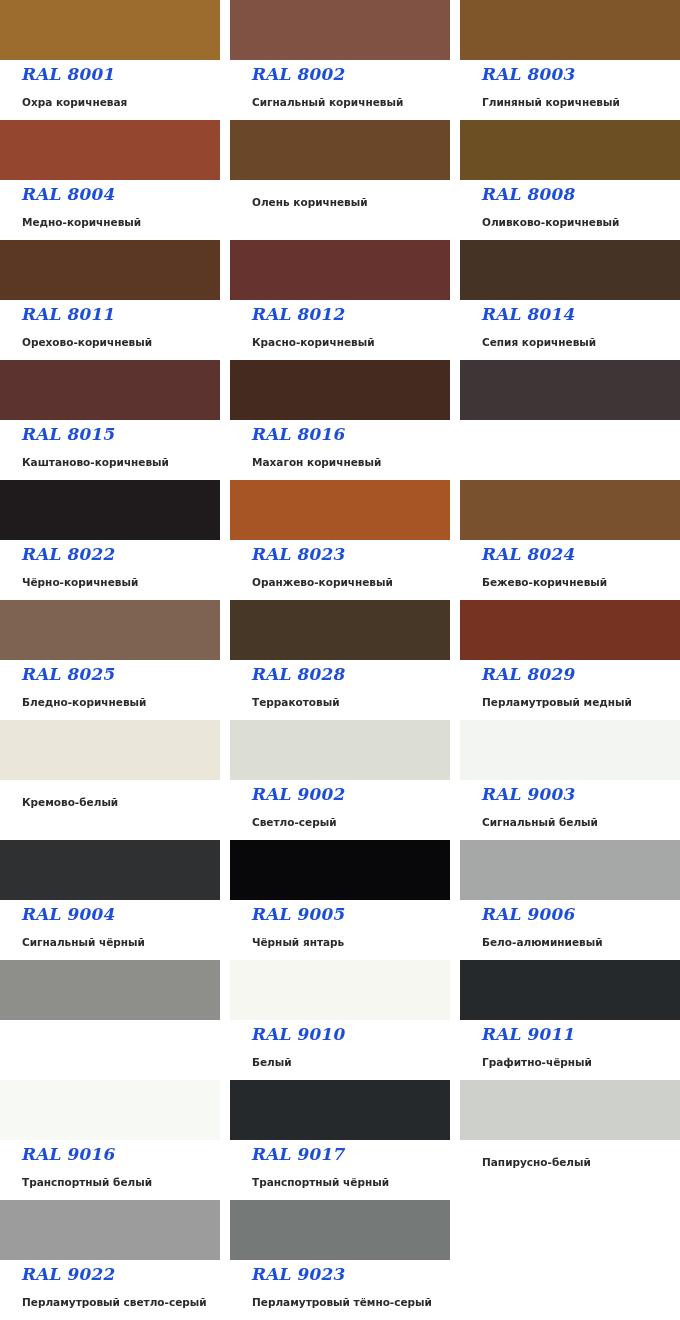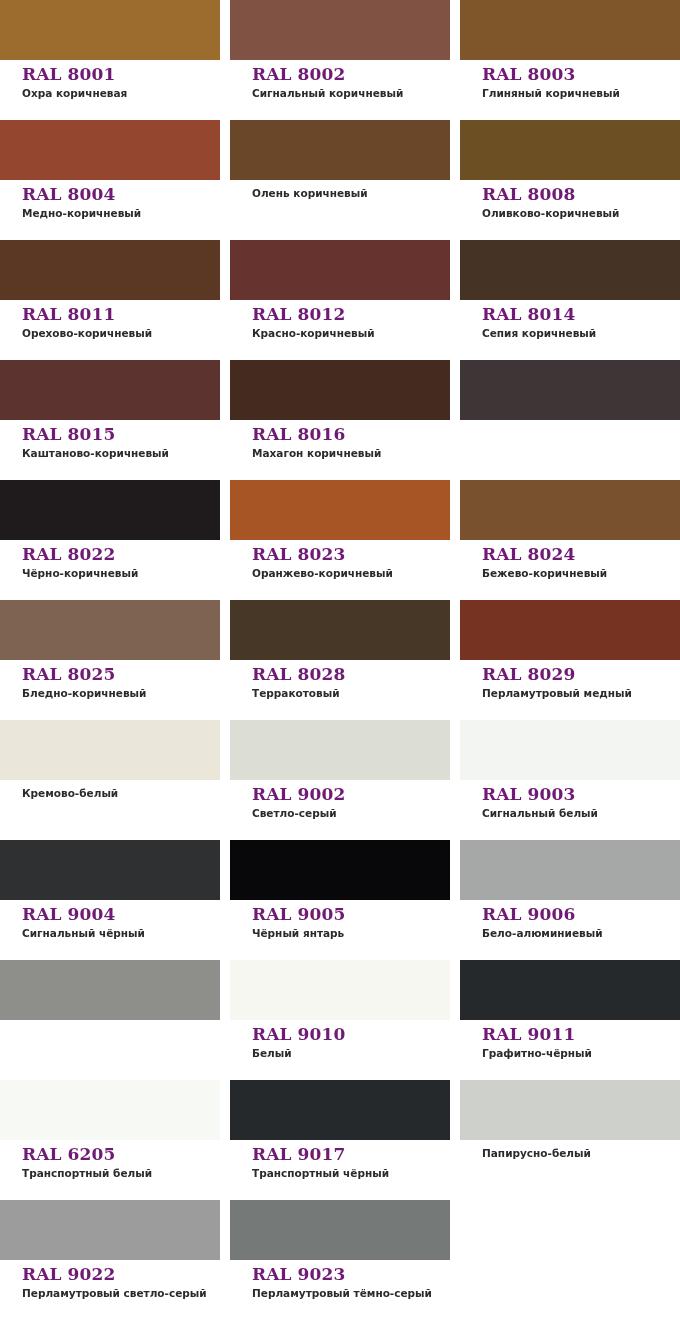--- a/index.html
+++ b/index.html
@@ -37,32 +37,33 @@
 
   .swatch-meta {
     padding: 4px 0 0 22px;
   }
 
   .swatch-code {
     font-family: "DejaVu Serif", "Liberation Serif", serif;
     font-weight: bold;
     font-size: 17px;
     line-height: 20px;
-    color: #701a75;
+    color: #1d4ed8;
     letter-spacing: 0.1px;
     white-space: nowrap;
+    font-style: italic;
   }
 
   .swatch-name {
     font-family: "DejaVu Sans", "Liberation Sans", sans-serif;
     font-weight: bold;
     font-size: 10.5px;
     line-height: 14px;
     color: #2b2b2b;
-    margin-top: 2px;
+    margin-top: 11px;
     white-space: nowrap;
   }
 </style>
 </head>
 <body>
 
 <main id="ral-grid">
     <div class="swatch-card">
       <div class="swatch-chip" style="background-color: rgb(156, 107, 46);"></div>
       <div class="swatch-meta">
@@ -238,21 +239,21 @@
     <div class="swatch-card">
       <div class="swatch-chip" style="background-color: rgb(38, 41, 43);"></div>
       <div class="swatch-meta">
         <div class="swatch-code">RAL 9011</div>
         <div class="swatch-name">Графитно-чёрный</div>
       </div>
     </div>
     <div class="swatch-card">
       <div class="swatch-chip" style="background-color: rgb(247, 249, 244);"></div>
       <div class="swatch-meta">
-        <div class="swatch-code">RAL 6205</div>
+        <div class="swatch-code">RAL 9016</div>
         <div class="swatch-name">Транспортный белый</div>
       </div>
     </div>
     <div class="swatch-card">
       <div class="swatch-chip" style="background-color: rgb(38, 41, 43);"></div>
       <div class="swatch-meta">
         <div class="swatch-code">RAL 9017</div>
         <div class="swatch-name">Транспортный чёрный</div>
       </div>
     </div>

